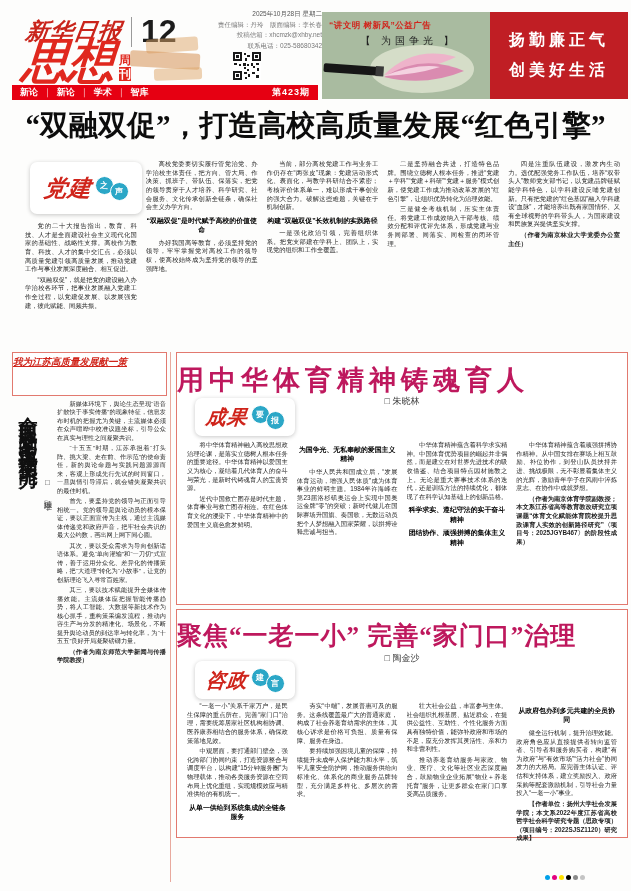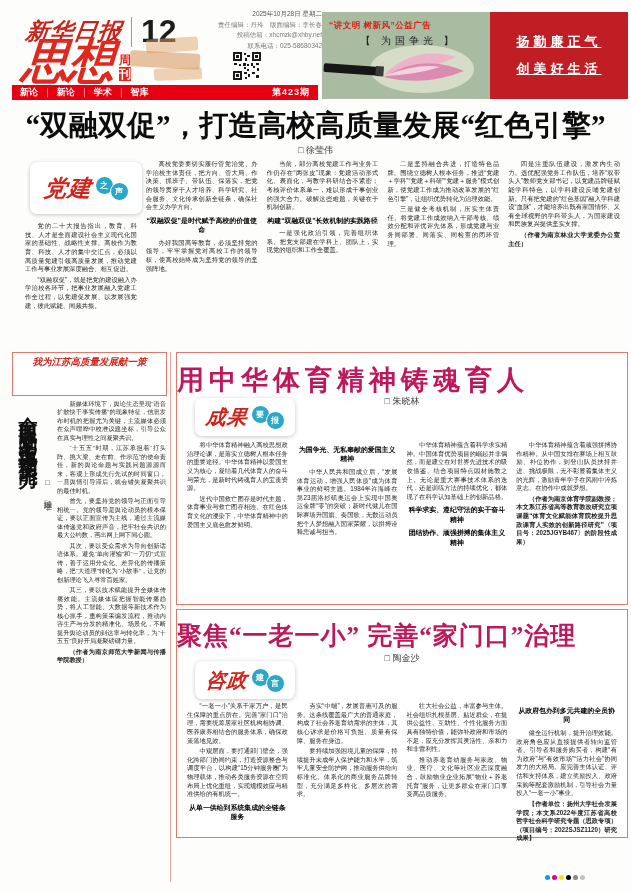--- a/index.html
+++ b/index.html
@@ -28,21 +28,21 @@
   .nav-items{display:flex;}
   .nav-items span+span::before{content:"｜";margin:0 5px;opacity:.85;font-weight:400;}
   .issue{margin-left:auto;letter-spacing:1px;}
   
   .ad{position:absolute;left:322px;top:12px;width:306px;height:87px;display:flex;background:#a9bba0;}
   .ad-left{position:relative;width:168px;height:100%;}
   .ad-tag{position:absolute;left:7px;top:8px;color:#d1261d;font-weight:700;font-size:8.5px;letter-spacing:.5px;}
   .ad-caption{position:absolute;left:12px;top:22px;width:150px;text-align:center;font-size:10px;letter-spacing:4px;color:#222;font-family:"Liberation Serif",serif;}
   .ad-brush{position:absolute;left:0;bottom:2px;}
   .ad-right{width:138px;background:#c01e24;color:#fff;display:flex;flex-direction:column;justify-content:center;align-items:center;gap:9px;}
-  .ad-right div{font-size:13px;font-weight:700;letter-spacing:4px;text-decoration:underline;}
+  .ad-right div{font-size:16px;font-weight:700;letter-spacing:4px;}
   
   .cols{display:flex;}
   .col{flex:1;font-size:6.3px;line-height:1.37;color:#1f1f1f;text-align:justify;overflow:hidden;}
   .col+.col{margin-left:9px;}
   .col p{margin:0 0 2px;text-indent:2em;}
   .col p.subhead{font-weight:700;text-indent:0;text-align:center;font-size:6.9px;margin:4px 0;color:#000;}
   .col p.attr{font-weight:700;text-indent:2em;}
   .byline{text-align:center;font-size:9px;color:#3d3d3d;}
   
   .top-headline{position:absolute;left:10px;top:106px;width:611px;text-align:center;
@@ -55,21 +55,21 @@
   .badge-cal{color:#cf241b;font:italic 900 23px "Liberation Serif",serif;letter-spacing:1px;transform:skewX(-6deg);}
   .badge-circles{display:flex;margin-left:3px;}
   .badge-circles b{width:17px;height:17px;border-radius:50%;background:#2ba7c7;color:#fff;font-size:8px;font-weight:700;
                    display:flex;align-items:center;justify-content:center;border:1px solid #fff;}
   .badge-circles b:nth-child(2){margin-left:-4px;margin-top:6px;}
   .badge-top{left:30px;top:162px;width:112px;height:52px;}
   
   .plan-box{position:absolute;left:12px;top:352px;width:153px;height:42px;border:1px solid #e2796f;background:#fff;}
   .plan-banner{height:23px;background:linear-gradient(100deg,#ef5a42,#c3170e 70%);color:#fff;
                font:italic 900 13px "Liberation Serif",serif;display:flex;align-items:center;justify-content:center;letter-spacing:1px;}
-  .plan-sub{color:#d0251b;font:italic 700 9.5px "Liberation Serif",serif;text-align:center;line-height:18px;}
+  .plan-sub{color:#d0251b;font:italic 700 9.5px "Liberation Serif",serif;text-align:left;line-height:18px;text-decoration:underline;}
   .vert-title{position:absolute;left:15px;top:402px;height:345px;writing-mode:vertical-rl;
               font:900 19px "Liberation Serif",serif;letter-spacing:4px;color:#101010;}
   .vert-byline{position:absolute;left:41px;top:478px;writing-mode:vertical-rl;font-size:8px;color:#4a4a4a;letter-spacing:2px;}
   .left-body{position:absolute;left:57px;top:400px;width:109px;height:482px;}
   .left-body .col{font-size:6.2px;}
   .v-rule{position:absolute;left:170px;top:352px;height:530px;border-left:1px solid #e8a99d;}
   
   .rbox{position:absolute;left:176px;width:452px;border:1px solid #e2796f;background:#fff;box-sizing:border-box;}
   .box-sports{top:352px;height:253px;}
   .box-gov{top:609px;height:229px;}
@@ -179,21 +179,20 @@
         <path d="M62 35 Q96 22 118 26 Q92 34 62 35 Z" fill="#f4d2e0"></path>
       </svg>
     </div>
     <div class="ad-right">
       <div>扬勤廉正气</div>
       <div>创美好生活</div>
     </div>
   </div>
 
   <div class="top-headline">“双融双促”，打造高校高质量发展“红色引擎”</div>
-  <div class="byline top-byline">□ 徐莹伟</div>
   <div class="badge-card badge-top">
     <span class="badge-cal">党建</span>
     <span class="badge-circles">
         <b>之</b>
         <b>声</b>
       </span>
   </div>
   <div class="cols top-cols">
       <div class="col">
         <p>党的二十大报告指出，教育、科技、人才是全面建设社会主义现代化国家的基础性、战略性支撑。高校作为教育、科技、人才的集中交汇点，必须以高质量党建引领高质量发展，推动党建工作与事业发展深度融合、相互促进。</p>

